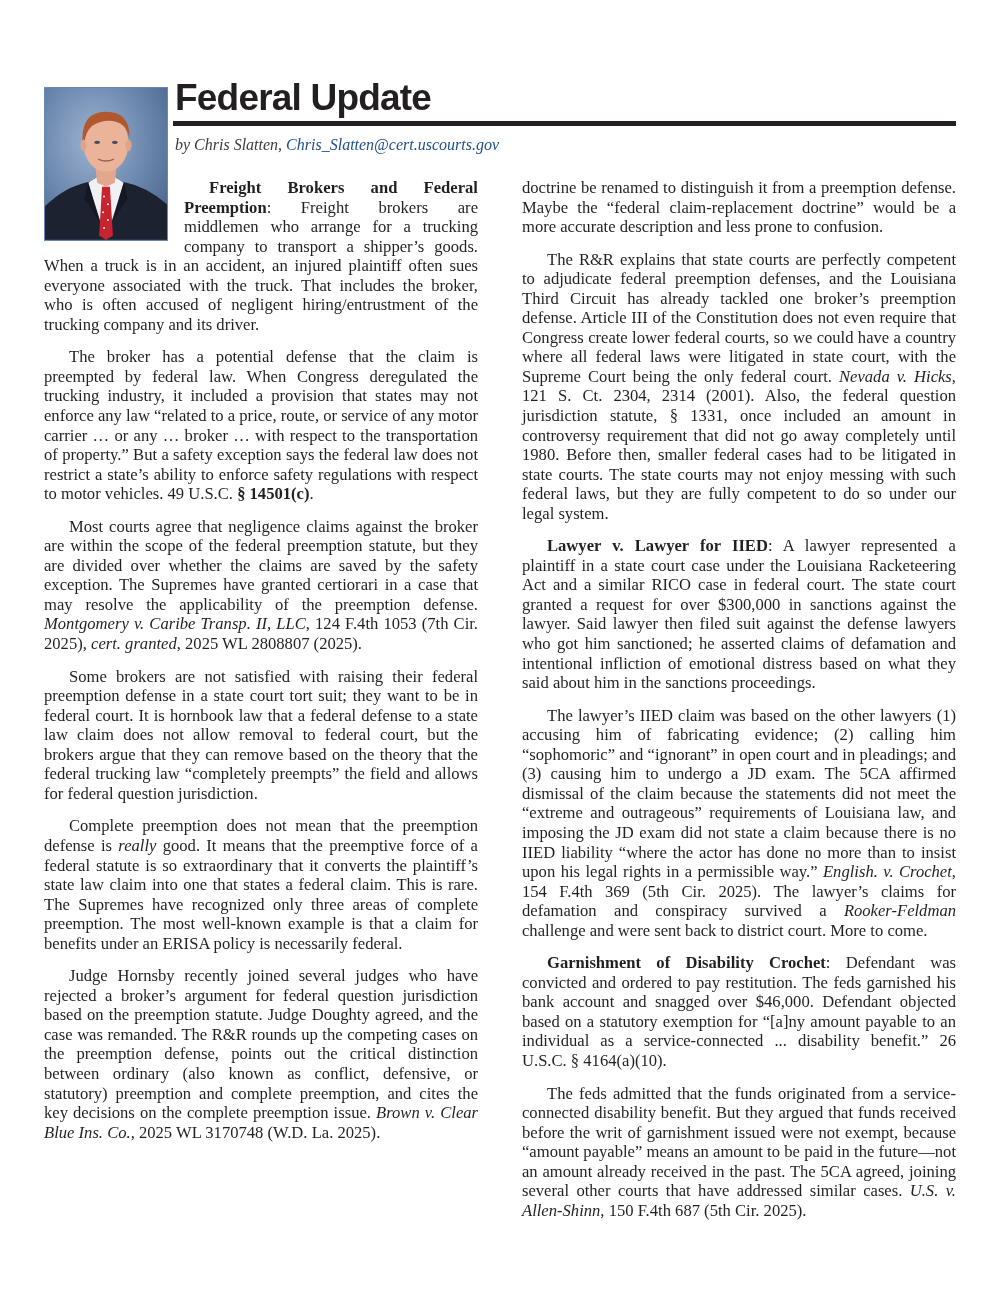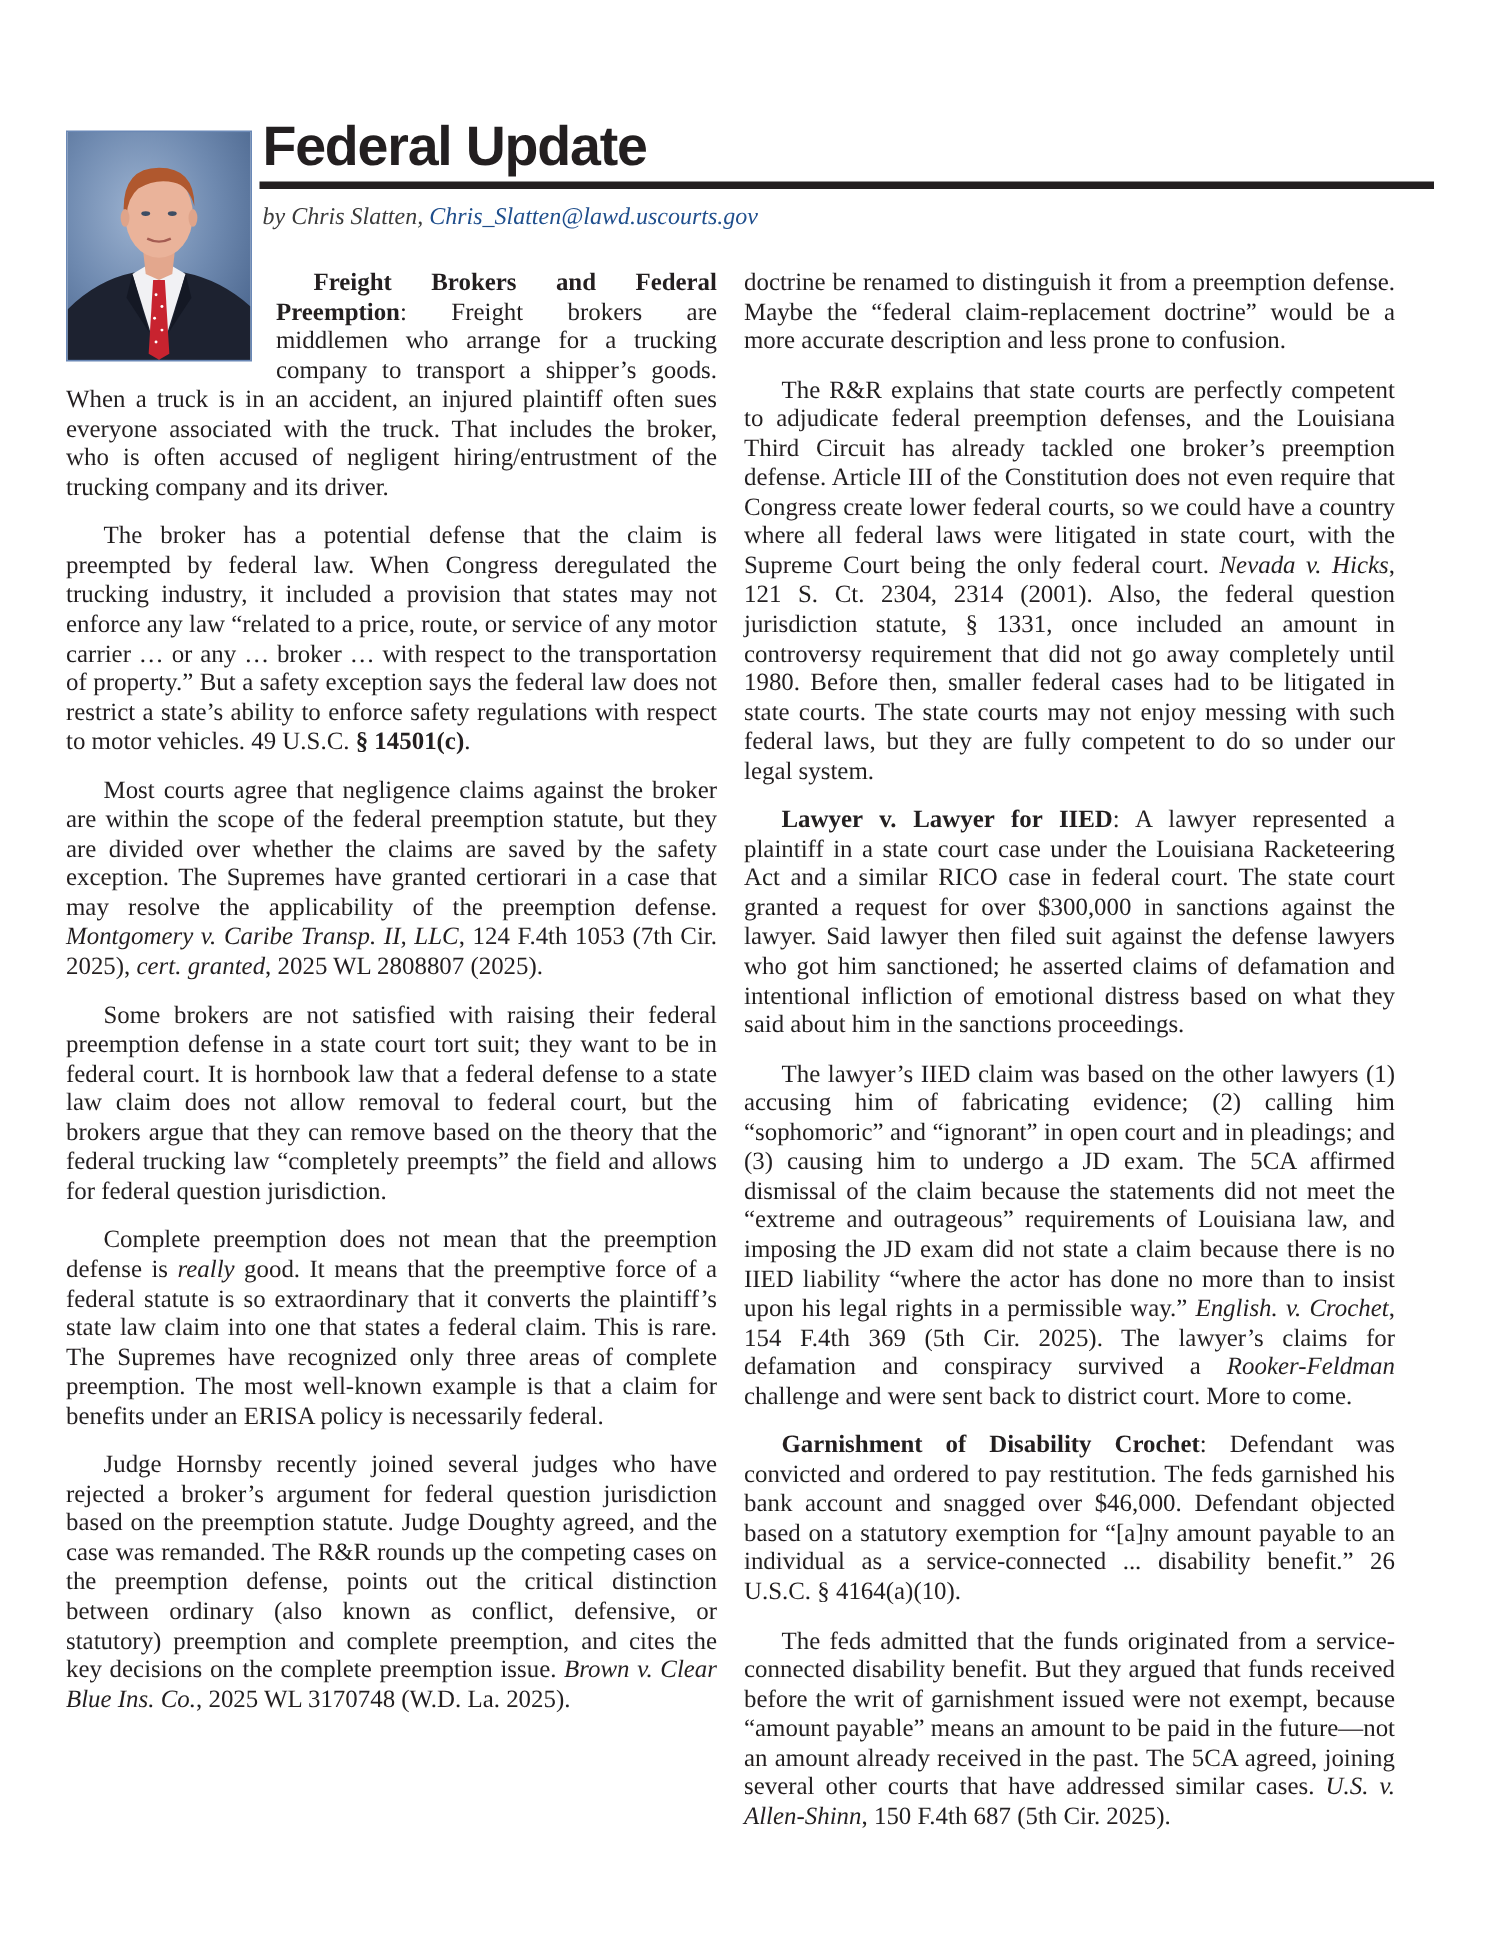--- a/index.html
+++ b/index.html
@@ -26,21 +26,21 @@
     line-height: 22px;
   }
   .byline .email { color: #1f4e8c; }
 
   .col {
     position: absolute; top: 134px;
     font-family: "Liberation Serif", serif; font-size: 16.6px; line-height: 19.55px;
     color: #231f20; text-align: justify; hyphens: none;
   }
   .col-left { left: 44px; width: 434px; }
-  .col-right { left: 496px; width: 434px; }
+  .col-right { left: 522px; width: 434px; }
   .col p { margin: 0 0 13px 0; text-indent: 25px; }
   .col p.noindent { text-indent: 0; }
   .float-spacer { float: left; width: 140px; height: 78px; }
   .b { font-weight: bold; }
   .i { font-style: italic; }
 
   .footer-rule { position: absolute; left: 44px; top: 1250px; width: 912px; height: 2px; background: #231f20; }
   .footer-left {
     position: absolute; left: 44px; top: 1255px;
     font-family: "Liberation Sans", sans-serif; font-weight: bold; font-size: 12px; color: #231f20; padding-left: 44px;
@@ -93,21 +93,21 @@
 
       <ellipse cx="39" cy="58" rx="3" ry="6" fill="#dfa48a"></ellipse>
       <ellipse cx="85" cy="58" rx="3" ry="6" fill="#dfa48a"></ellipse>
     </svg>
   </div>
 
   <div class="title">Federal Update</div>
   <div class="title-rule"></div>
 
   <div class="byline">
-    <span>by Chris Slatten, </span><span class="email">Chris_Slatten@lawd.uscourts.gov</span>
+    <span>by Chris Slatten, </span><span class="email">Chris_Slatten@cert.uscourts.gov</span>
   </div>
 
   <div class="col col-left">
     <div class="float-spacer"></div>
     <p><span class="b">Freight Brokers and Federal Preemption</span><span>: Freight brokers are middlemen who arrange for a trucking company to transport a shipper’s goods. When a truck is in an accident, an injured plaintiff often sues everyone associated with the truck. That includes the broker, who is often accused of negligent hiring/entrustment of the trucking company and its driver.</span></p>
     <p><span>The broker has a potential defense that the claim is preempted by federal law. When Congress deregulated the trucking industry, it included a provision that states may not enforce any law “related to a price, route, or service of any motor carrier … or any … broker … with respect to the transportation of property.”  But a safety exception says the federal law does not restrict a state’s ability to enforce safety regulations with respect to motor vehicles. 49 U.S.C. </span><span class="b">§ 14501(c)</span><span>.</span></p>
     <p><span>Most courts agree that negligence claims against the broker are within the scope of the federal preemption statute, but they are divided over whether the claims are saved by the safety exception. The Supremes have granted certiorari in a case that may resolve the applicability of the preemption defense. </span><span class="i">Montgomery v. Caribe Transp. II, LLC</span><span>, 124 F.4th 1053 (7th Cir. 2025), </span><span class="i">cert. granted</span><span>, 2025 WL 2808807 (2025).</span></p>
     <p><span>Some brokers are not satisfied with raising their federal preemption defense in a state court tort suit; they want to be in federal court. It is hornbook law that a federal defense to a state law claim does not allow removal to federal court, but the brokers argue that they can remove based on the theory that the federal trucking law “completely preempts” the field and allows for federal question jurisdiction.</span></p>
     <p><span>Complete preemption does not mean that the preemption defense is </span><span class="i">really</span><span> good. It means that the preemptive force of a federal statute is so extraordinary that it converts the plaintiff’s state law claim into one that states a federal claim. This is rare. The Supremes have recognized only three areas of complete preemption. The most well-known example is that a claim for benefits under an ERISA policy is necessarily federal.</span></p>
     <p><span>Judge Hornsby recently joined several judges who have rejected a broker’s argument for federal question jurisdiction based on the preemption statute.  Judge Doughty agreed, and the case was remanded. The R&amp;R rounds up the competing cases on the preemption defense, points out the critical distinction between ordinary (also known as conflict, defensive, or statutory) preemption and complete preemption, and cites the key decisions on the complete preemption issue. </span><span class="i">Brown v. Clear Blue Ins. Co.</span><span>, 2025 WL 3170748 (W.D. La. 2025).</span></p>

